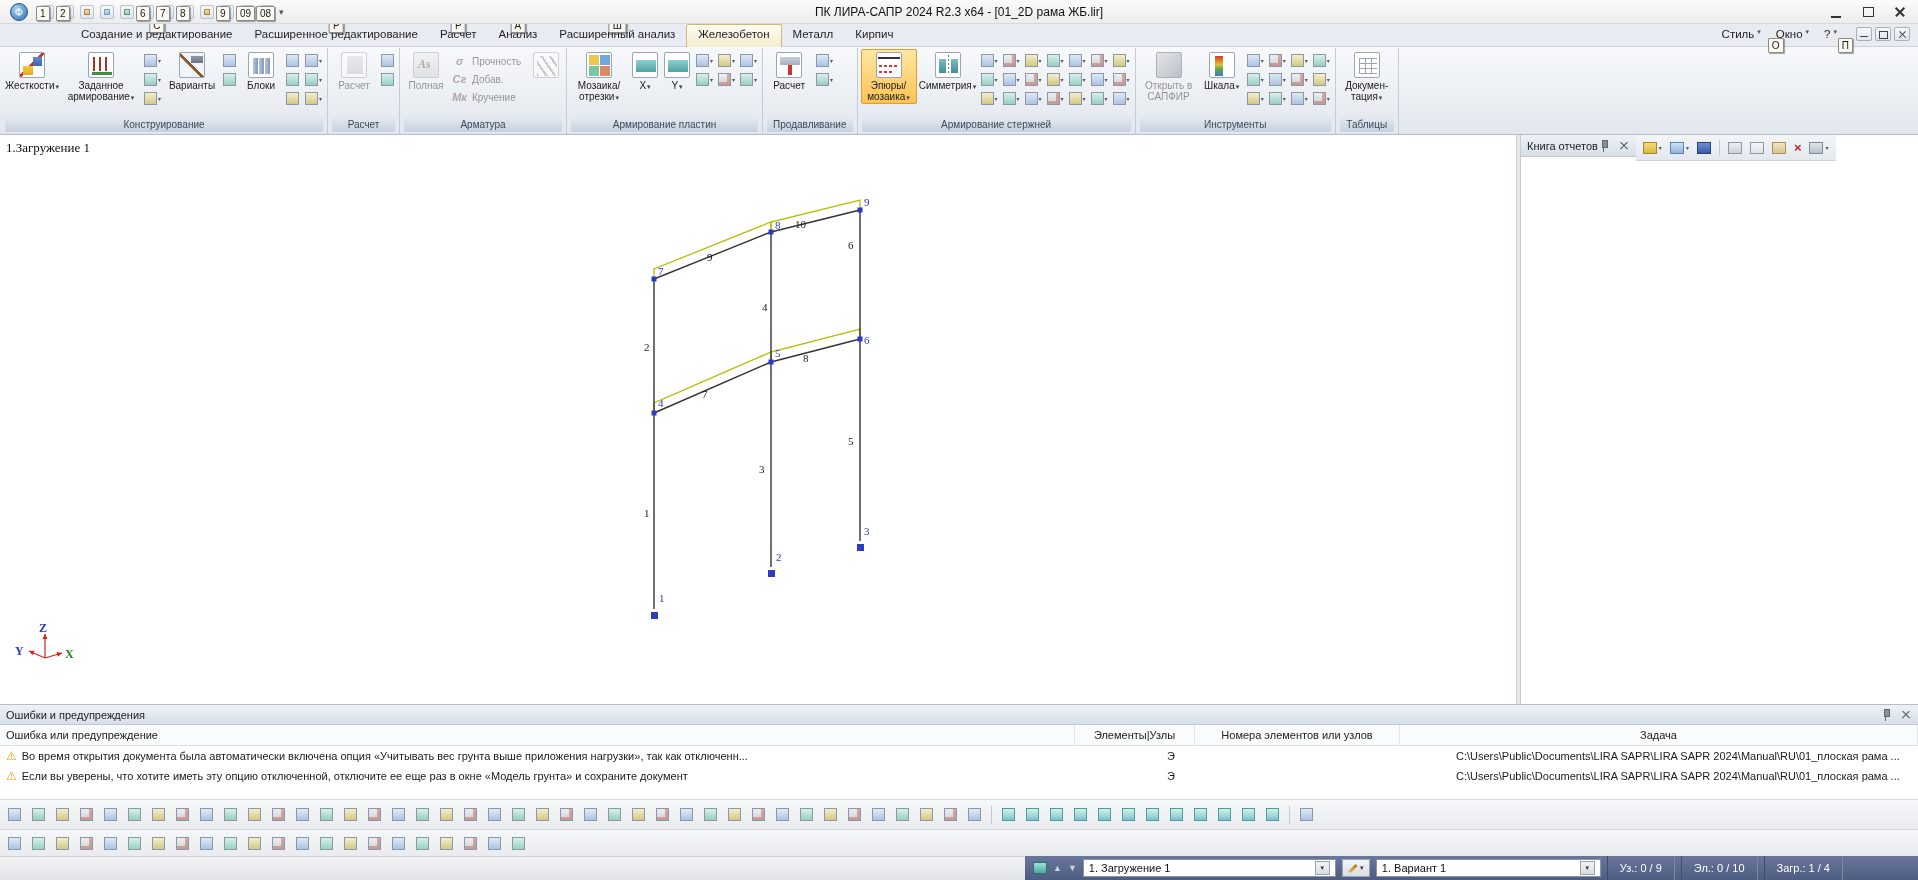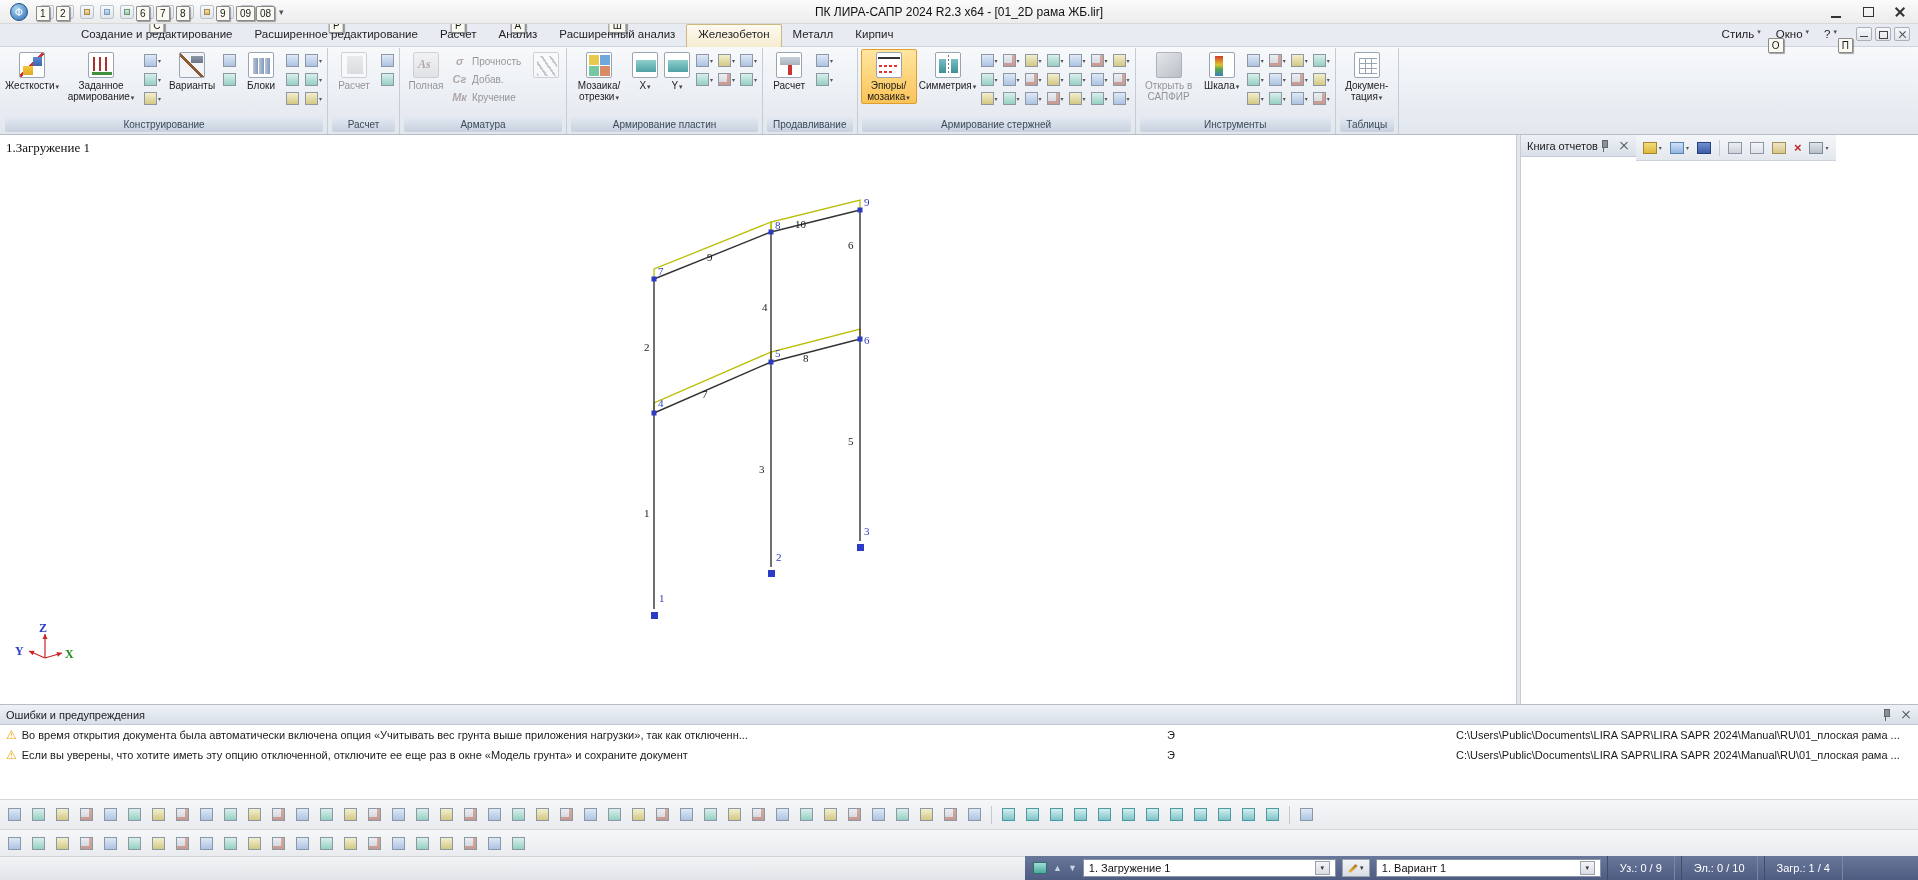--- a/index.html
+++ b/index.html
@@ -697,20 +697,26 @@
   </div>
 
   <div class="errors">
     <div class="errors-header">
       <span>Ошибки и предупреждения</span>
       <span class="ph-icons">
         <span class="pin"></span>
         <span class="xico"></span>
       </span>
     </div>
+    <div class="ehead" id="errors-head-host">
+        <div>Ошибка или предупреждение</div>
+        <div>Элементы|Узлы</div>
+        <div>Номера элементов или узлов</div>
+        <div>Задача</div>
+      </div>
     <div id="errors-rows-host">
         <div class="erow">
           <div class="ec"><span class="warn">⚠</span><span>Во время открытия документа была автоматически включена опция «Учитывать вес грунта выше приложения нагрузки», так как отключенн...</span></div>
           <div class="ec el">Э</div>
           <div class="ec"></div>
           <div class="ec task">C:\Users\Public\Documents\LIRA SAPR\LIRA SAPR 2024\Manual\RU\01_плоская рама ...</div>
         </div>
         <div class="erow">
           <div class="ec"><span class="warn">⚠</span><span>Если вы уверены, что хотите иметь эту опцию отключенной, отключите ее еще раз в окне «Модель грунта» и сохраните документ</span></div>
           <div class="ec el">Э</div>

